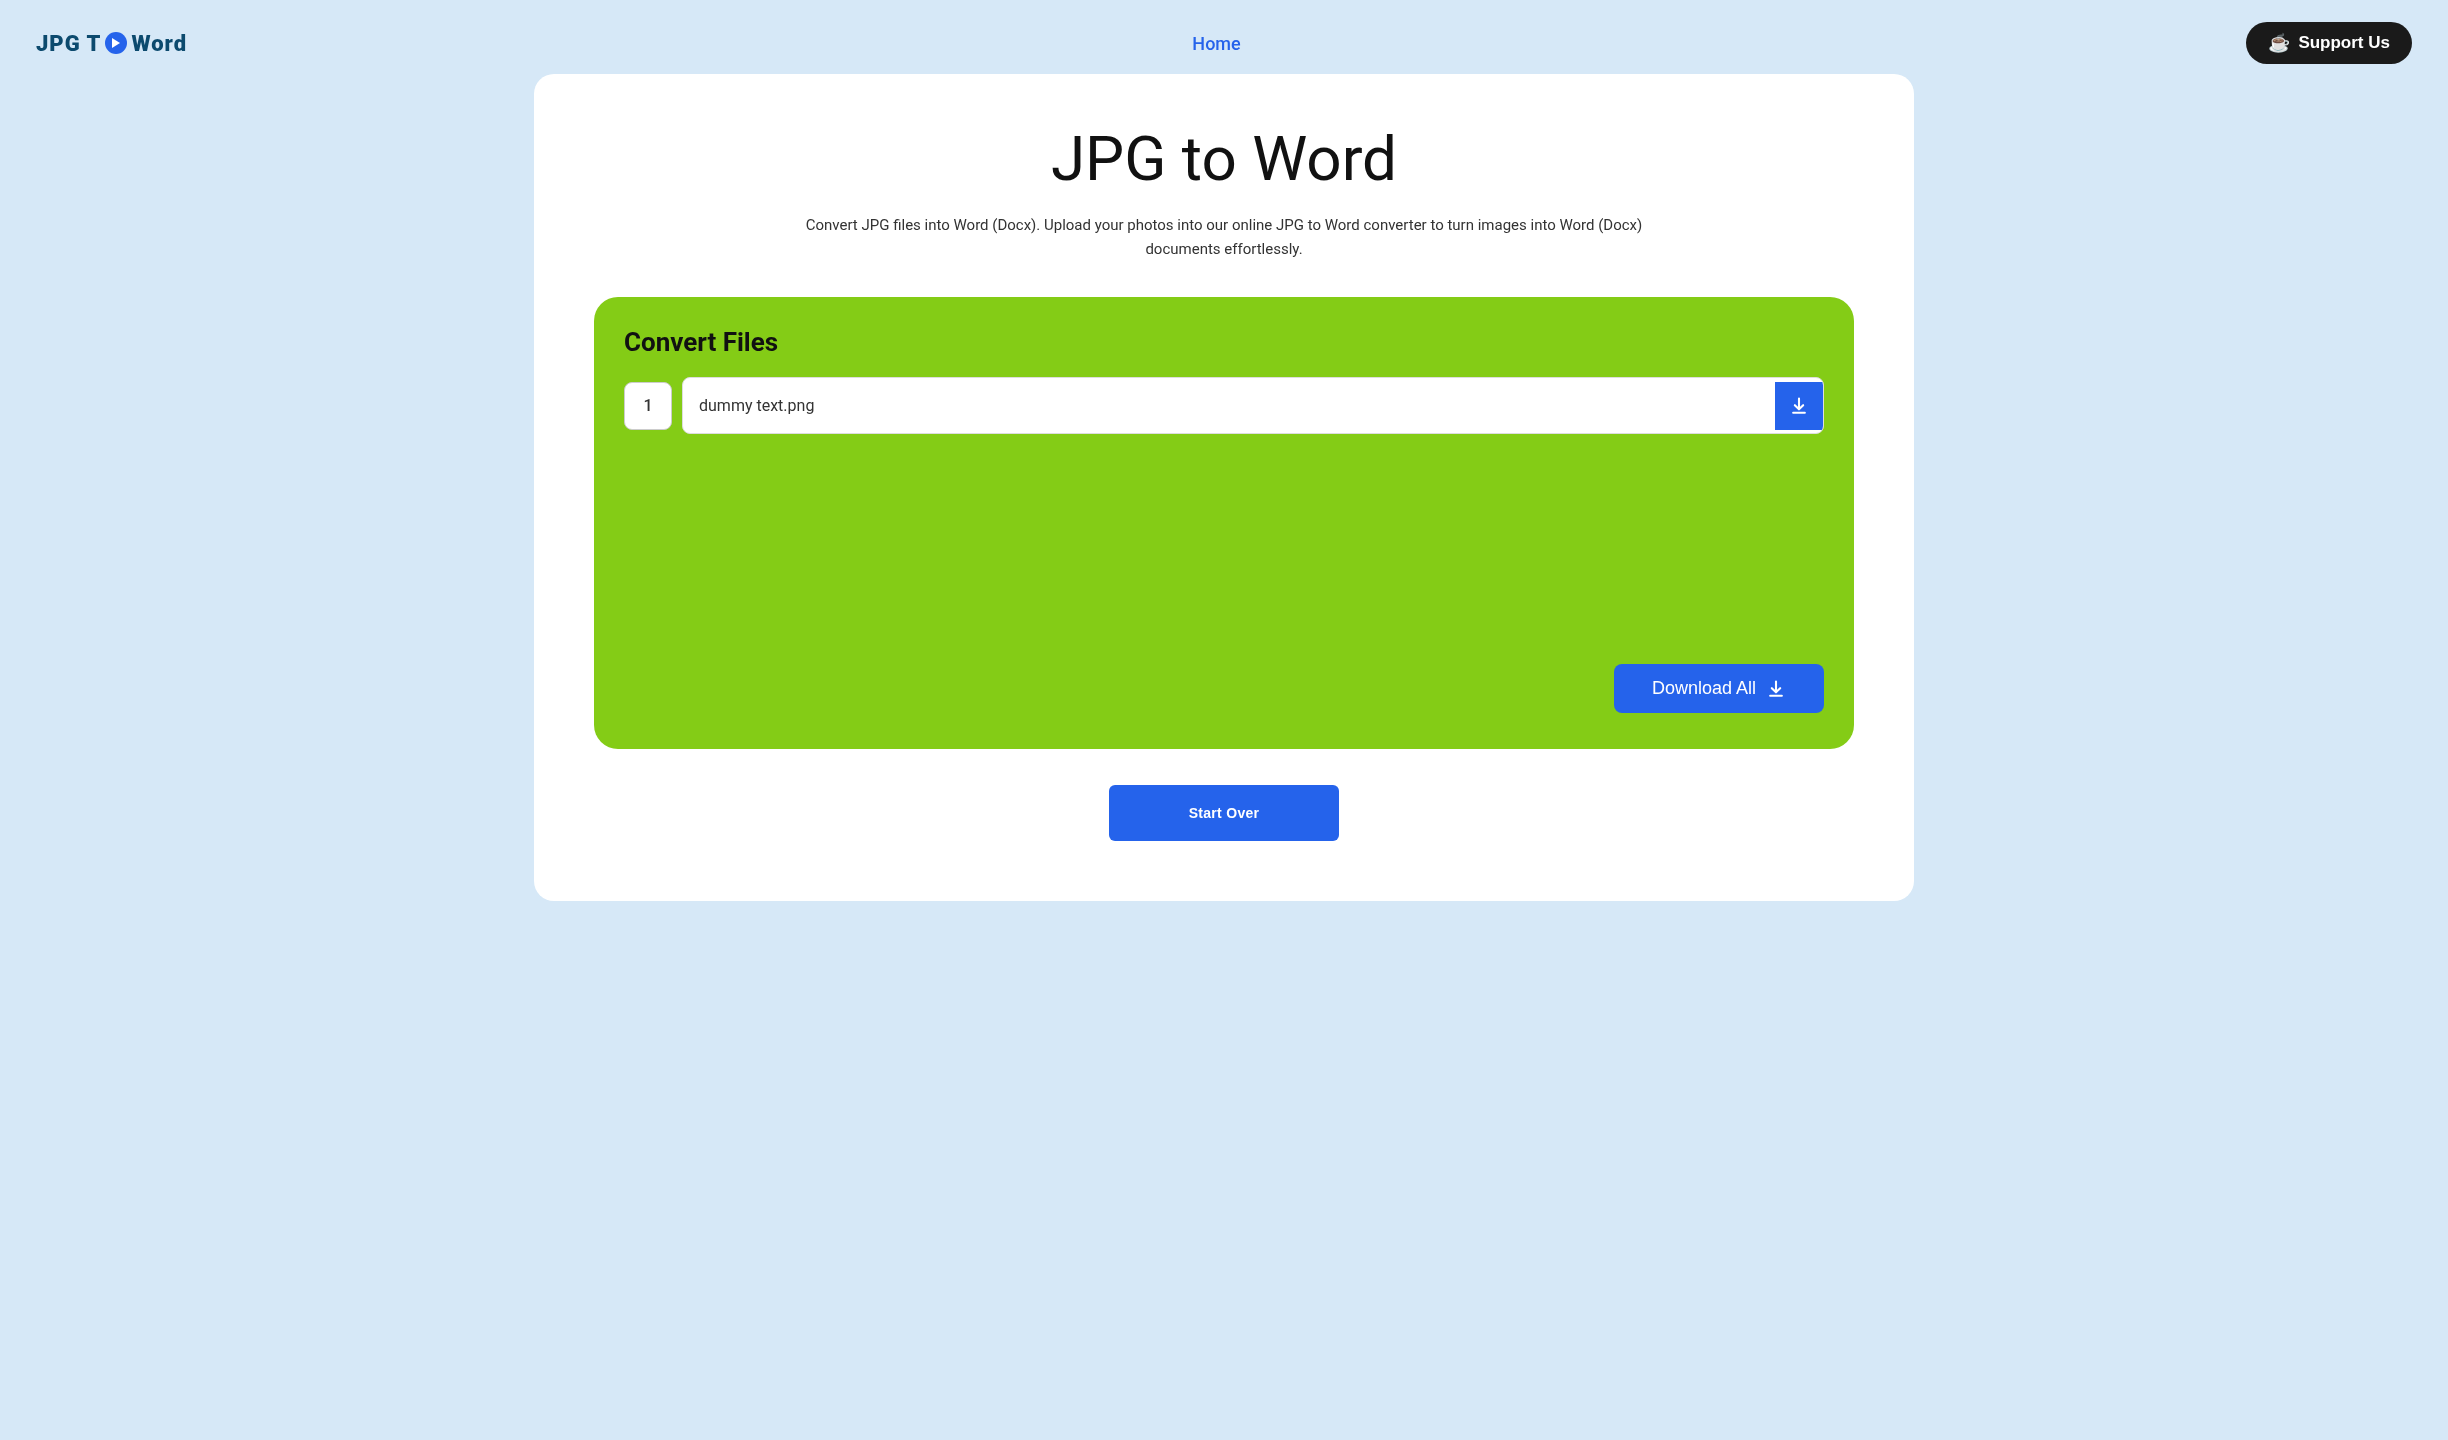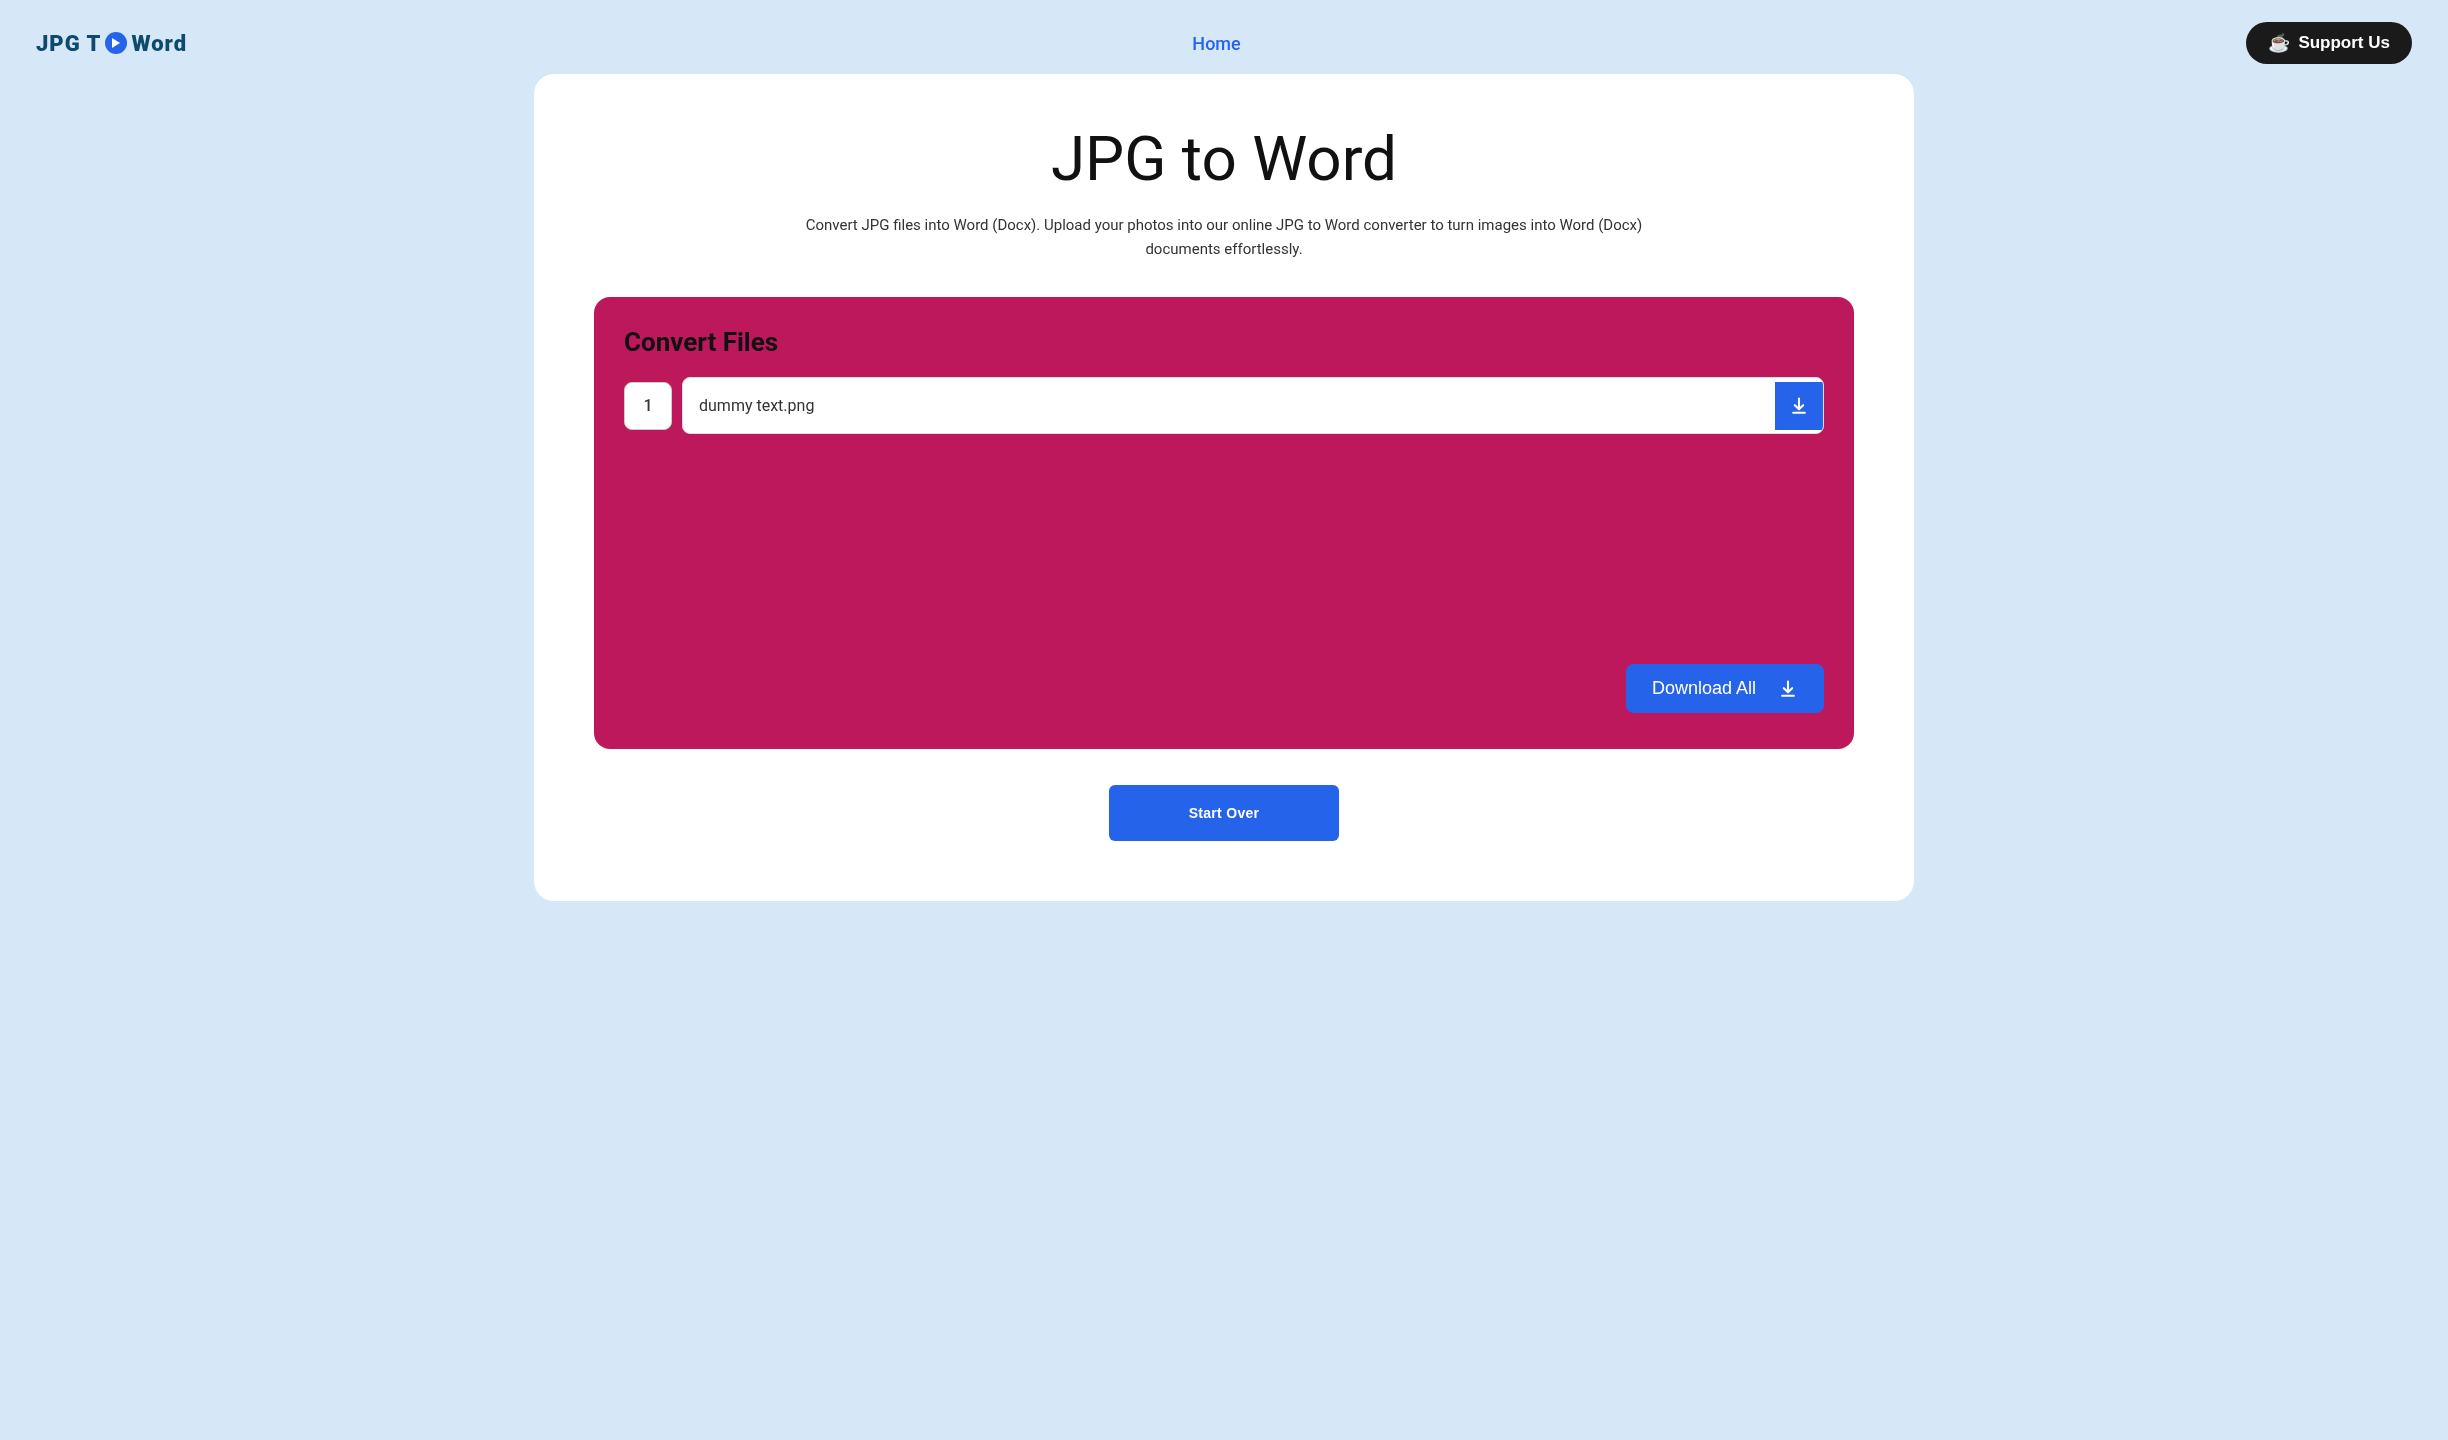--- a/index.html
+++ b/index.html
@@ -103,22 +103,22 @@
       text-align: center;
       font-size: 15px;
       color: #333;
       line-height: 1.6;
       max-width: 900px;
       margin: 0 auto 36px;
     }
 
     
     .convert-section {
-      background: #be185d;
-      border-radius: 16px;
+      background: #84cc16;
+      border-radius: 24px;
       padding: 30px 30px 36px;
     }
 
     .convert-title {
       font-size: 26px;
       font-weight: 700;
       color: #111;
       margin-bottom: 20px;
     }
 
@@ -191,26 +191,26 @@
     
     .download-all-row {
       display: flex;
       justify-content: flex-end;
       margin-top: 10px;
     }
 
     .download-all-btn {
       display: flex;
       align-items: center;
-      gap: 22px;
+      gap: 10px;
       background: #2563eb;
       color: #fff;
       border: none;
       border-radius: 8px;
-      padding: 14px 26px;
+      padding: 14px 38px;
       font-size: 18px;
       font-weight: 500;
       cursor: pointer;
     }
 
     .download-all-btn svg {
       width: 20px;
       height: 20px;
     }
 

